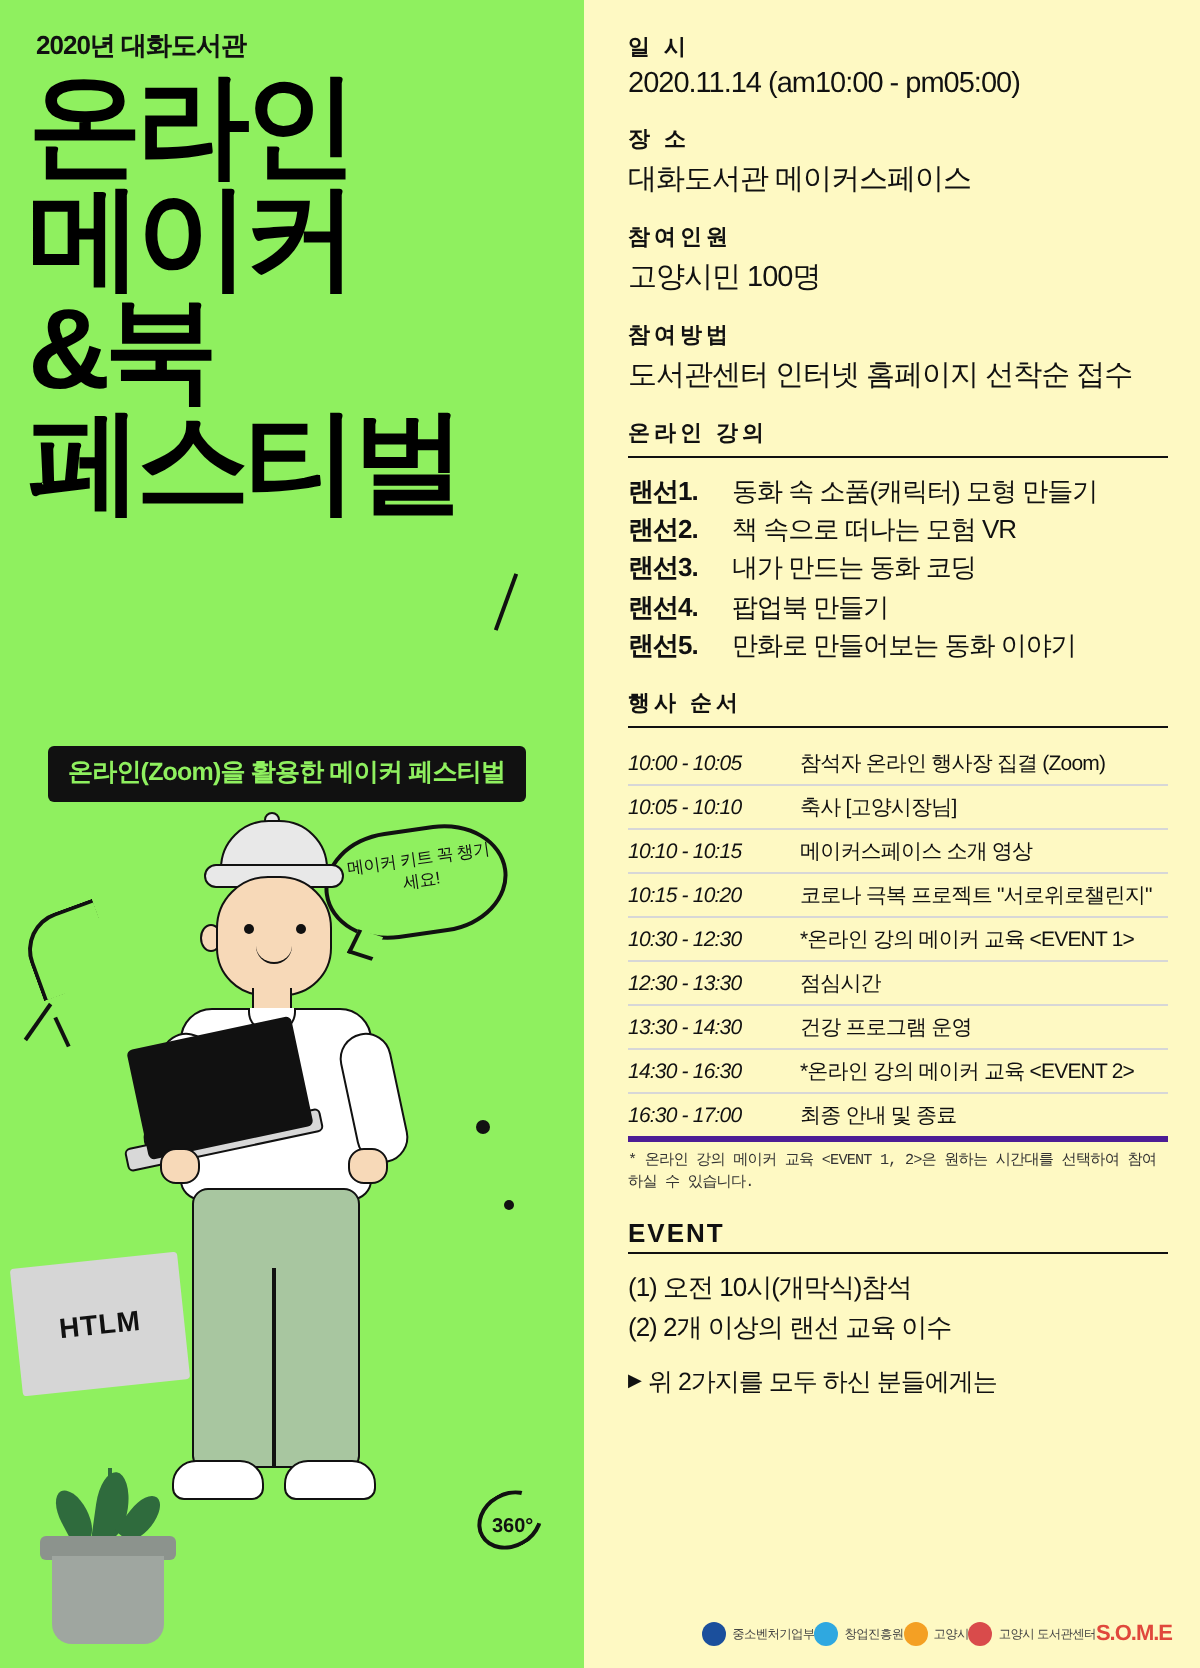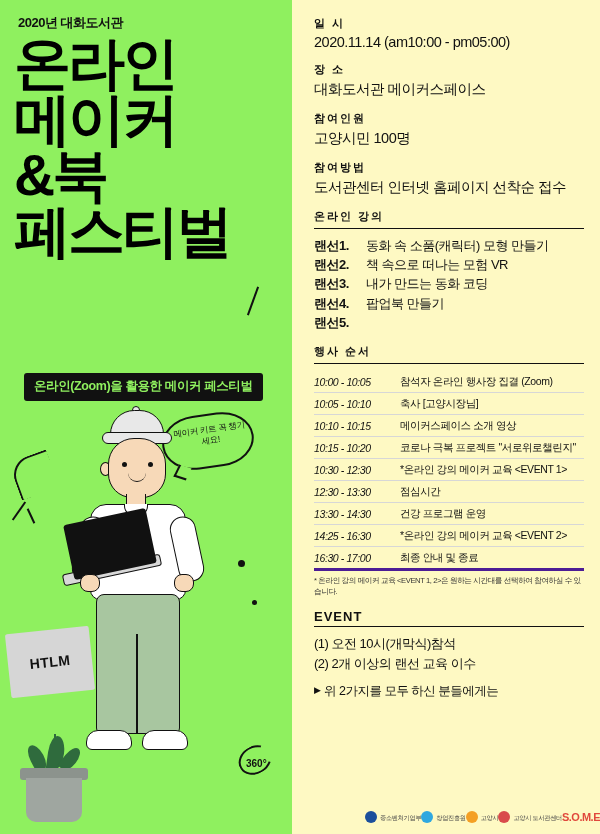--- a/index.html
+++ b/index.html
@@ -187,39 +187,40 @@
     padding: 3.5px 2px 3.5px 0;
     border-bottom: 1px solid #d7d7d7;
     letter-spacing: -0.4px;
     vertical-align: middle;
   }
   .sched tr td.t { width: 86px; white-space: nowrap; font-style: italic; }
   .sched tr:last-child td { border-bottom: 3px solid #4c1d95; }
   .note {
     font-size: 7.6px; color: #333; margin-top: 5px; line-height: 1.4;
     letter-spacing: -0.4px;
+    font-family: Liberation Mono, monospace;
   }
 
   
   .event-title {
     font-size: 13px; font-weight: bold; color: #111;
     letter-spacing: 1px; margin-top: 12px; margin-bottom: 2px;
   }
   .event-rule { height: 1px; background: #111; margin-bottom: 7px; }
   .event-line { font-size: 13px; color: #111; letter-spacing: -0.5px; line-height: 1.5; }
   .event-cta {
     margin-top: 9px; font-size: 12.5px; color: #111;
     line-height: 1.45; letter-spacing: -0.5px; padding-left: 10px;
     position: relative;
   }
   .event-cta .tri { position: absolute; left: 0; top: 2px; font-size: 9px; }
 
   
   .logos {
-    position: absolute; bottom: 10px; left: 22px; right: 0;
+    position: absolute; bottom: 10px; left: 22px; right: 14px;
     display: flex; align-items: center; justify-content: flex-end;
   }
   .logo {
     font-size: 6.2px; color: #444; text-align: center;
     line-height: 1.2; letter-spacing: -0.3px;
     display: flex; align-items: center; gap: 3px;
   }
   .logo-mark { width: 12px; height: 12px; border-radius: 50%; flex: none; }
   .lm1 { background: #1b4f9c; }
   .lm2 { background: #2fa8e0; }
@@ -331,20 +332,21 @@
         <div class="lesson-row">
           <span class="lesson-no">랜선3.</span>
           <span>내가 만드는 동화 코딩</span>
         </div>
         <div class="lesson-row">
           <span class="lesson-no">랜선4.</span>
           <span>팝업북 만들기</span>
         </div>
         <div class="lesson-row">
           <span class="lesson-no">랜선5.</span>
+          <span>만화로 만들어보는 동화 이야기</span>
         </div>
       </div>
     </div>
 
     <div class="sect">
       <div class="sect-label">행사 순서</div>
       <div class="rule"></div>
       <table class="sched">
         <tbody>
           <tr>
@@ -369,21 +371,21 @@
           </tr>
           <tr>
             <td class="t">12:30 - 13:30</td>
             <td>점심시간</td>
           </tr>
           <tr>
             <td class="t">13:30 - 14:30</td>
             <td>건강 프로그램 운영</td>
           </tr>
           <tr>
-            <td class="t">14:25 - 16:30</td>
+            <td class="t">14:30 - 16:30</td>
             <td>*온라인 강의 메이커 교육 &lt;EVENT 2&gt;</td>
           </tr>
           <tr>
             <td class="t">16:30 - 17:00</td>
             <td>최종 안내 및 종료</td>
           </tr>
         </tbody>
       </table>
       <div class="note">* 온라인 강의 메이커 교육 &lt;EVENT 1, 2&gt;은 원하는 시간대를 선택하여 참여하실 수 있습니다.</div>
     </div>

